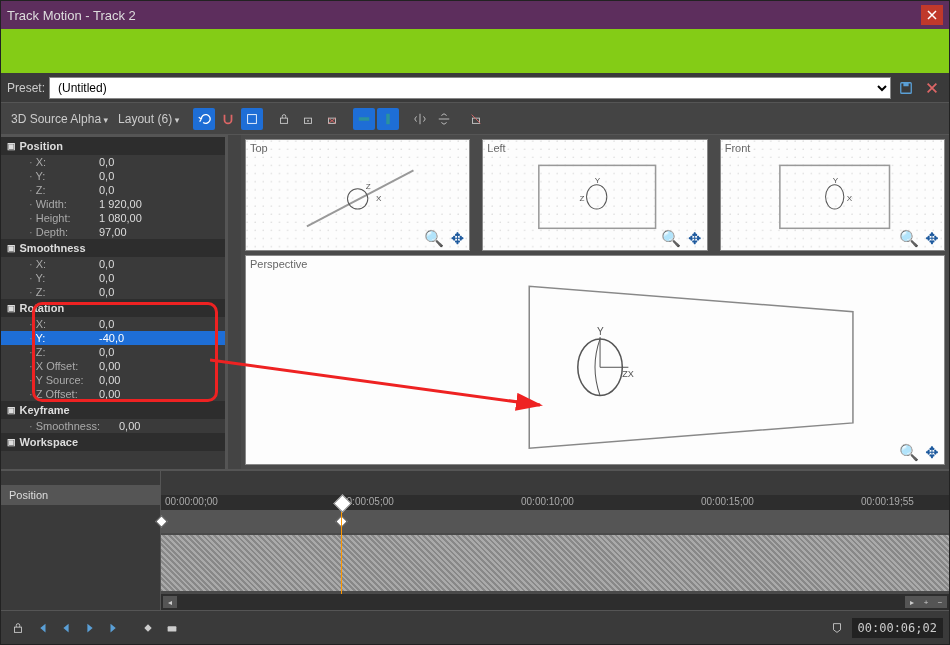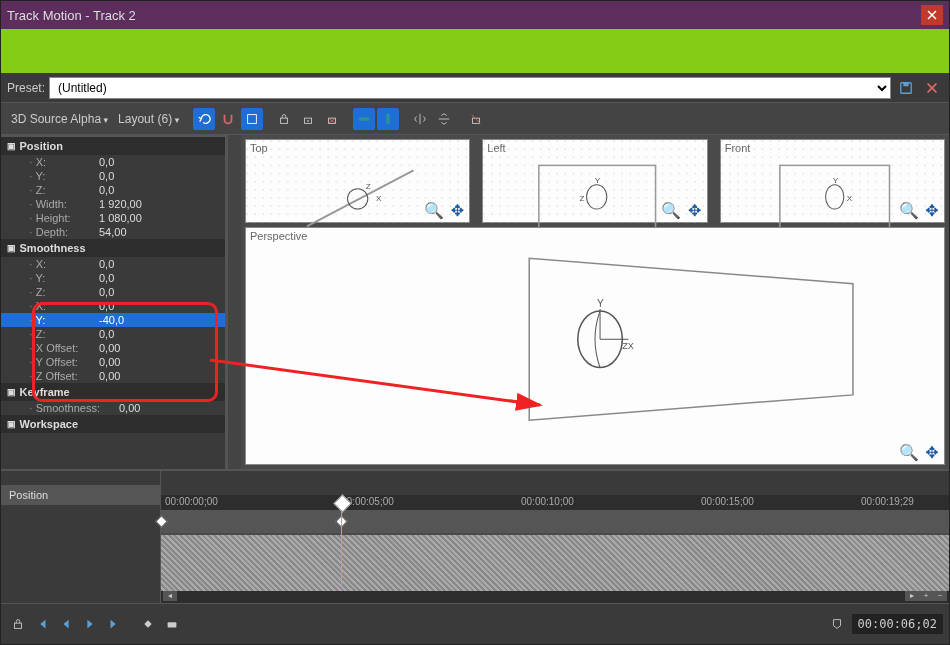--- a/index.html
+++ b/index.html
@@ -22,21 +22,21 @@
 .props { flex: 1; overflow-y: auto; font-size: 11px; color: #ccc; border-top: 2px solid #555; }
 .section-header { background: #2d2d2d; padding: 3px 6px; font-weight: bold; font-size: 11px; color: #ddd; display: flex; align-items: center; gap: 4px; }
 .section-header::before { content: "▣"; font-size: 9px; }
 .prop-row { display: flex; padding: 1px 6px 1px 28px; align-items: center; }
 .prop-row .label { width: 70px; color: #aaa; }
 .prop-row .label::before { content: "· "; color: #888; }
 .prop-row .value { flex: 1; color: #ddd; }
 .prop-row.selected { background: #1e6ed6; color: #fff; }
 .prop-row.selected .label, .prop-row.selected .value { color: #fff; }
 .viewports { flex: 1; display: flex; flex-direction: column; background: #4a4a4a; padding: 4px; gap: 4px; min-width: 0; }
-.top-views { display: flex; gap: 12px; height: 84px; }
+.top-views { display: flex; gap: 12px; height: 112px; }
 .viewport { background: #fdfdfd; border: 1px solid #888; position: relative; flex: 1; }
 .vp-label { position: absolute; top: 2px; left: 4px; font-size: 11px; color: #666; z-index: 2; }
 .vp-canvas { position: absolute; inset: 0; }
 .vp-tools { position: absolute; bottom: 1px; right: 1px; display: flex; gap: 1px; z-index: 3; }
 .vp-tools .icon-btn { color: #1e5a9e; }
 .perspective { flex: 1; }
 .timeline-area { height: 175px; background: #3a3a3a; border-top: 2px solid #555; display: flex; flex-direction: column; }
 .tl-main { display: flex; flex: 1; min-height: 0; }
 .tl-left { width: 160px; background: #3a3a3a; border-right: 1px solid #555; }
 .tl-left .track-label { background: #555; padding: 4px 8px; font-size: 11px; color: #ddd; margin-top: 14px; }
@@ -45,21 +45,21 @@
 .tl-tick { position: absolute; top: 1px; }
 .tl-tracks { flex: 1; background: #4a4a4a; position: relative; }
 .tl-track-bg { position: absolute; left: 0; right: 0; height: 22px; top: 0; background: #555; }
 .tl-hatched { position: absolute; left: 0; right: 0; top: 24px; height: 56px; background: repeating-linear-gradient(45deg, #888 0, #888 2px, #aaa 2px, #aaa 4px); }
 .playhead { position: absolute; top: 0; bottom: 0; width: 1px; background: #ff9800; left: 180px; z-index: 5; }
 .playhead::before { content: ""; position: absolute; top: -14px; left: -5px; width: 11px; height: 11px; background: #fff; border: 1px solid #888; transform: rotate(45deg); }
 .kf-diamond { position: absolute; width: 9px; height: 9px; background: #fff; border: 1px solid #444; transform: rotate(45deg); }
 .tl-scroll { height: 16px; background: #2d2d2d; display: flex; align-items: center; padding: 0 2px; }
 .tl-scroll .sb-btn { width: 14px; height: 12px; background: #555; display: flex; align-items: center; justify-content: center; font-size: 8px; color: #ccc; cursor: pointer; }
 .tl-scroll .sb-track { flex: 1; height: 12px; background: #2d2d2d; margin: 0 2px; }
-.tl-footer { height: 41px; display: flex; align-items: center; padding: 13px 6px; gap: 2px; justify-content: space-between; border-top: 1px solid #555; }
+.tl-footer { height: 34px; display: flex; align-items: center; padding: 13px 6px; gap: 2px; justify-content: space-between; border-top: 1px solid #555; }
 .tl-footer-left { display: flex; gap: 2px; align-items: center; }
 .timecode { background: #222; color: #ccc; font-family: monospace; font-size: 12px; padding: 3px 6px; }
 .side-scrollbar { width: 14px; background: #444; border-left: 1px solid #555; }
 .red-annotation { position: absolute; border: 3px solid #e22; border-radius: 10px; pointer-events: none; z-index: 100; }
 .red-arrow { position: absolute; pointer-events: none; z-index: 100; }
 </style>
 </head>
 <body>
 
 <div class="window">
@@ -180,55 +180,56 @@
         <div class="prop-row">
             <span class="label">Width:</span>
             <span class="value">1 920,00</span>
           </div>
         <div class="prop-row">
             <span class="label">Height:</span>
             <span class="value">1 080,00</span>
           </div>
         <div class="prop-row">
             <span class="label">Depth:</span>
-            <span class="value">54,00</span>
+            <span class="value">97,00</span>
           </div>
 
         <div class="section-header">Smoothness</div>
         <div class="prop-row">
             <span class="label">X:</span>
             <span class="value">0,0</span>
           </div>
         <div class="prop-row">
             <span class="label">Y:</span>
             <span class="value">0,0</span>
           </div>
         <div class="prop-row">
             <span class="label">Z:</span>
             <span class="value">0,0</span>
           </div>
 
+        <div class="section-header">Rotation</div>
         <div class="prop-row">
             <span class="label">X:</span>
             <span class="value">0,0</span>
           </div>
         <div class="prop-row selected">
             <span class="label">Y:</span>
             <span class="value">-40,0</span>
           </div>
         <div class="prop-row">
             <span class="label">Z:</span>
             <span class="value">0,0</span>
           </div>
         <div class="prop-row">
             <span class="label">X Offset:</span>
             <span class="value">0,00</span>
           </div>
         <div class="prop-row">
-            <span class="label">Y Offset:</span>
+            <span class="label">Y Source:</span>
             <span class="value">0,00</span>
           </div>
         <div class="prop-row">
             <span class="label">Z Offset:</span>
             <span class="value">0,00</span>
           </div>
 
         <div class="section-header">Keyframe</div>
         <div class="prop-row">
             <span class="label" style="width:90px">Smoothness:</span>
@@ -313,21 +314,21 @@
     <div class="tl-main">
       <div class="tl-left">
         <div class="track-label">Position</div>
       </div>
       <div class="tl-right">
         <div class="tl-ruler">
           <span class="tl-tick" style="left:4px">00:00:00;00</span>
           <span class="tl-tick" style="left:180px">00:00:05;00</span>
           <span class="tl-tick" style="left:360px">00:00:10;00</span>
           <span class="tl-tick" style="left:540px">00:00:15;00</span>
-          <span class="tl-tick" style="left:700px">00:00:19;29</span>
+          <span class="tl-tick" style="left:700px">00:00:19;55</span>
         </div>
         <div class="tl-tracks">
           <div class="tl-track-bg"></div>
           <div class="kf-diamond" style="top:6px; left:-4px"></div>
           <div class="kf-diamond" style="top:6px; left:176px"></div>
           <div class="tl-hatched"></div>
           <div class="playhead"></div>
         </div>
         <div class="tl-scroll">
           <div class="sb-btn">◂</div>

